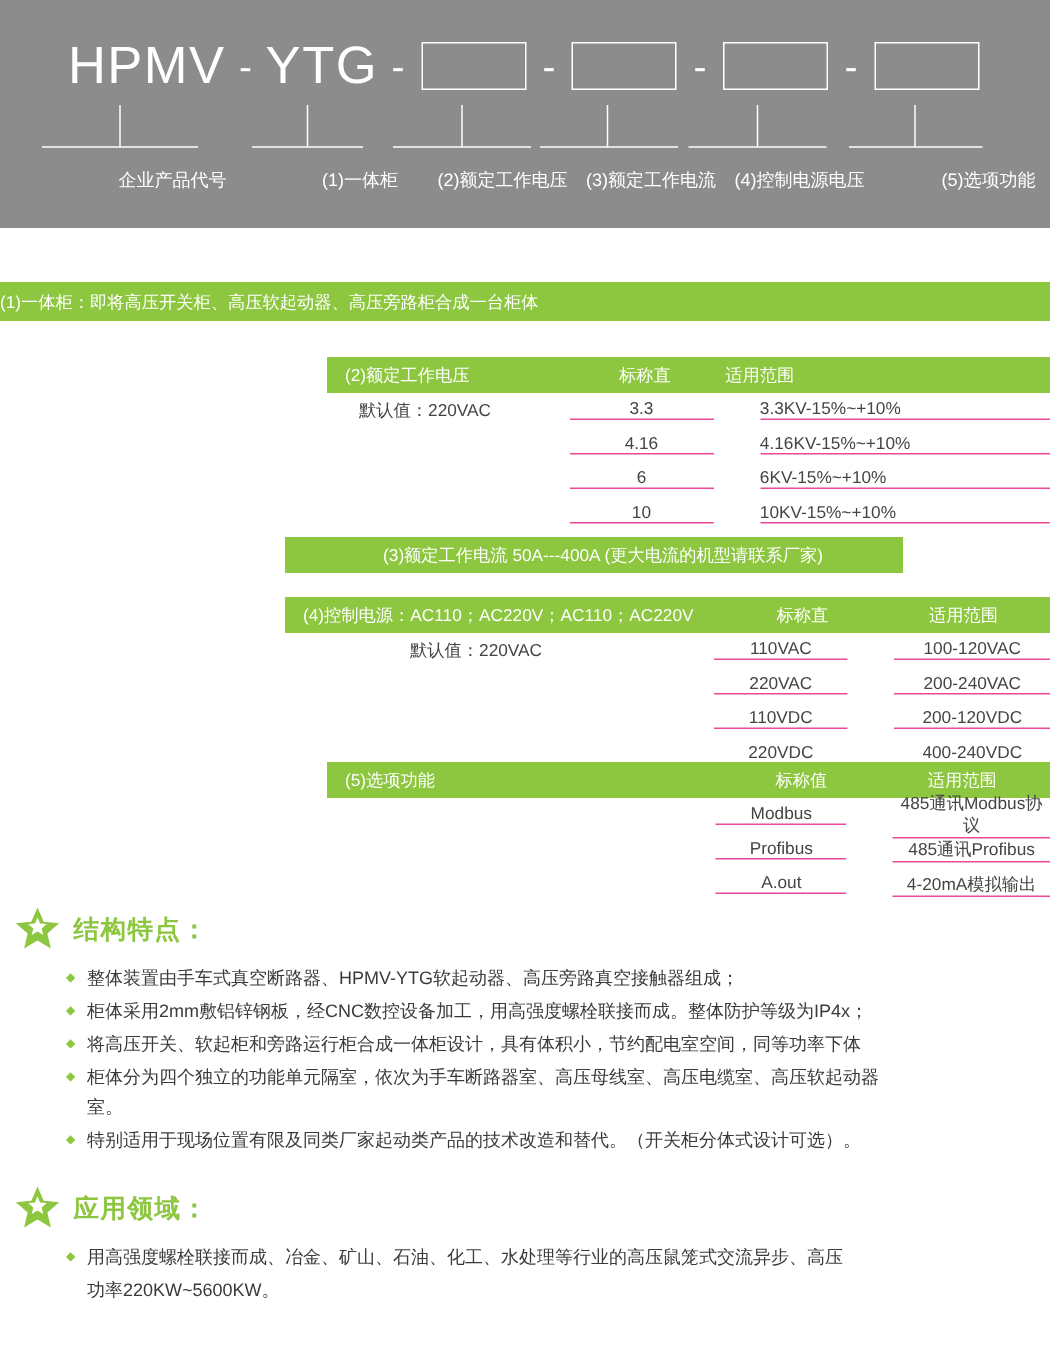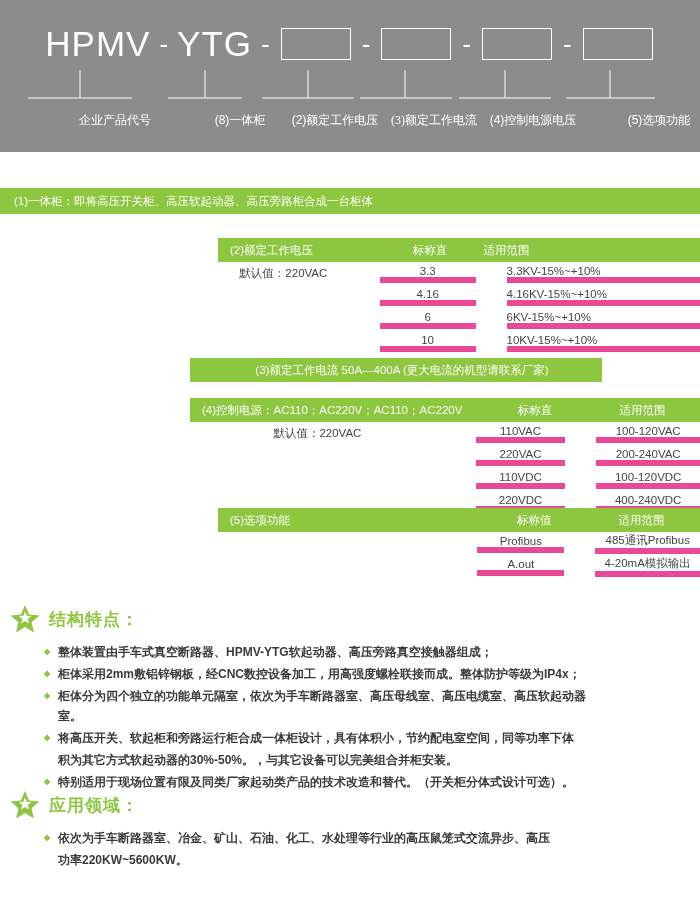--- a/index.html
+++ b/index.html
@@ -76,21 +76,20 @@
   }
 
   
   .band {
     position: absolute;
     background: #8dc63f;
     color: #ffffff;
     font-size: 11.5px;
     display: flex;
     align-items: center;
-    padding-left: 14px;
     box-sizing: border-box;
   }
   .band-1 {
     left: 0; top: 188px; width: 700px; height: 26px;
   }
 
   
   .tbl {
     position: absolute;
     box-sizing: border-box;
@@ -109,21 +108,21 @@
     display: flex;
     height: 23px;
     align-items: center;
     font-size: 11.5px;
     color: #444;
     box-sizing: border-box;
     gap: 31px;
   }
   .cell-c { text-align: center; }
   .cell-l { text-align: left; }
-  .underline { border-bottom: 6px solid #ec4899; }
+  .underline { border-bottom: 1px solid #ec4899; }
 
   
   .tbl2 { left: 218px; top: 238px; width: 482px; }
   .t2-c1 { width: 150px; }
   .t2-c2 { width: 110px; }
   .t2-c3 { width: 222px; }
 
   
   .band-3 {
     left: 190px; top: 358px; width: 412px; height: 24px;
@@ -161,21 +160,20 @@
   .sec-title {
     color: #8dc63f;
     font-size: 17px;
     font-weight: bold;
     letter-spacing: 1px;
   }
   .bullets {
     margin: 8px 0 0 0;
     padding: 0 14px 0 44px;
     list-style: none;
-    font-weight: bold;
   }
   .bullets li {
     position: relative;
     font-size: 12px;
     line-height: 20px;
     color: #3a3a3a;
     margin-bottom: 2px;
     padding-left: 14px;
   }
   .bullets li::before {
@@ -230,23 +228,23 @@
       <path d="M505 6 L505 34"></path>
       <path d="M459 34 L551 34"></path>
 
       <path d="M610 6 L610 34"></path>
       <path d="M566 34 L655 34"></path>
     </g>
   </svg>
 
   <div class="labels-row">
     <span class="lbl" style="width:160px;">企业产品代号</span>
-    <span class="lbl" style="width:90px;">(8)一体柜</span>
+    <span class="lbl" style="width:90px;">(1)一体柜</span>
     <span class="lbl" style="width:100px;">(2)额定工作电压</span>
-    <span class="lbl" style="width:98px;font-family:Liberation Serif, serif;">(3)额定工作电流</span>
+    <span class="lbl" style="width:98px;">(3)额定工作电流</span>
     <span class="lbl" style="width:100px;">(4)控制电源电压</span>
     <span class="lbl" style="width:152px;">(5)选项功能</span>
   </div>
 </div>
 
 <div class="band band-1">(1)一体柜：即将高压开关柜、高压软起动器、高压旁路柜合成一台柜体</div>
 
 <div class="tbl tbl2">
   <div class="tbl-head">
     <span class="h-title t2-c1">(2)额定工作电压</span>
@@ -291,36 +289,41 @@
     <span class="t4-c3 cell-c underline">100-120VAC</span>
   </div>
   <div class="rowline">
     <span class="t4-c1"></span>
     <span class="t4-c2 cell-c underline">220VAC</span>
     <span class="t4-c3 cell-c underline">200-240VAC</span>
   </div>
   <div class="rowline">
     <span class="t4-c1"></span>
     <span class="t4-c2 cell-c underline">110VDC</span>
-    <span class="t4-c3 cell-c underline">100-120VDC</span>
+    <span class="t4-c3 cell-c underline">200-120VDC</span>
   </div>
   <div class="rowline">
     <span class="t4-c1"></span>
     <span class="t4-c2 cell-c underline">220VDC</span>
     <span class="t4-c3 cell-c underline">400-240VDC</span>
   </div>
 </div>
 
 <div class="tbl tbl5">
   <div class="tbl-head">
     <span class="h-title t5-c1">(5)选项功能</span>
     <span class="cell-c t5-c2">标称值</span>
     <span class="cell-c t5-c3">适用范围</span>
   </div>
 
+  <div class="rowline">
+    <span class="t5-c1"></span>
+    <span class="t5-c2 cell-c underline">Modbus</span>
+    <span class="t5-c3 cell-c underline">485通讯Modbus协议</span>
+  </div>
   <div class="rowline">
     <span class="t5-c1"></span>
     <span class="t5-c2 cell-c underline">Profibus</span>
     <span class="t5-c3 cell-c underline">485通讯Profibus</span>
   </div>
   <div class="rowline">
     <span class="t5-c1"></span>
     <span class="t5-c2 cell-c underline">A.out</span>
     <span class="t5-c3 cell-c underline">4-20mA模拟输出</span>
   </div>
@@ -330,32 +333,31 @@
   <div class="sec-head">
     <svg class="star" viewBox="0 0 32 32">
       <polygon points="16,1 20.4,11.2 31.4,12.2 23,19.5 25.5,30.3 16,24.6 6.5,30.3 9,19.5 0.6,12.2 11.6,11.2" fill="#8dc63f"></polygon>
       <polygon points="16,8 17.8,12.4 22.6,12.8 19,16 20.1,20.7 16,18.2 11.9,20.7 13,16 9.4,12.8 14.2,12.4" fill="#ffffff"></polygon>
     </svg>
     <span class="sec-title">结构特点：</span>
   </div>
   <ul class="bullets">
     <li>整体装置由手车式真空断路器、HPMV-YTG软起动器、高压旁路真空接触器组成；</li>
     <li>柜体采用2mm敷铝锌钢板，经CNC数控设备加工，用高强度螺栓联接而成。整体防护等级为IP4x；</li>
+    <li>将高压开关、软起柜和旁路运行柜合成一体柜设计，具有体积小，节约配电室空间，同等功率下体</li>
     <li>柜体分为四个独立的功能单元隔室，依次为手车断路器室、高压母线室、高压电缆室、高压软起动器室。</li>
-    <li>将高压开关、软起柜和旁路运行柜合成一体柜设计，具有体积小，节约配电室空间，同等功率下体</li>
-    <li class="nobullet">积为其它方式软起动器的30%-50%。，与其它设备可以完美组合并柜安装。</li>
     <li>特别适用于现场位置有限及同类厂家起动类产品的技术改造和替代。（开关柜分体式设计可选）。</li>
   </ul>
 </div>
 
 <div class="section sec-app">
   <div class="sec-head">
     <svg class="star" viewBox="0 0 32 32">
       <polygon points="16,1 20.4,11.2 31.4,12.2 23,19.5 25.5,30.3 16,24.6 6.5,30.3 9,19.5 0.6,12.2 11.6,11.2" fill="#8dc63f"></polygon>
       <polygon points="16,8 17.8,12.4 22.6,12.8 19,16 20.1,20.7 16,18.2 11.9,20.7 13,16 9.4,12.8 14.2,12.4" fill="#ffffff"></polygon>
     </svg>
     <span class="sec-title">应用领域：</span>
   </div>
   <ul class="bullets">
-    <li>依次为手车断路器室、冶金、矿山、石油、化工、水处理等行业的高压鼠笼式交流异步、高压</li>
+    <li>用高强度螺栓联接而成、冶金、矿山、石油、化工、水处理等行业的高压鼠笼式交流异步、高压</li>
     <li class="nobullet">功率220KW~5600KW。</li>
   </ul>
 </div>
 
 </body></html>

